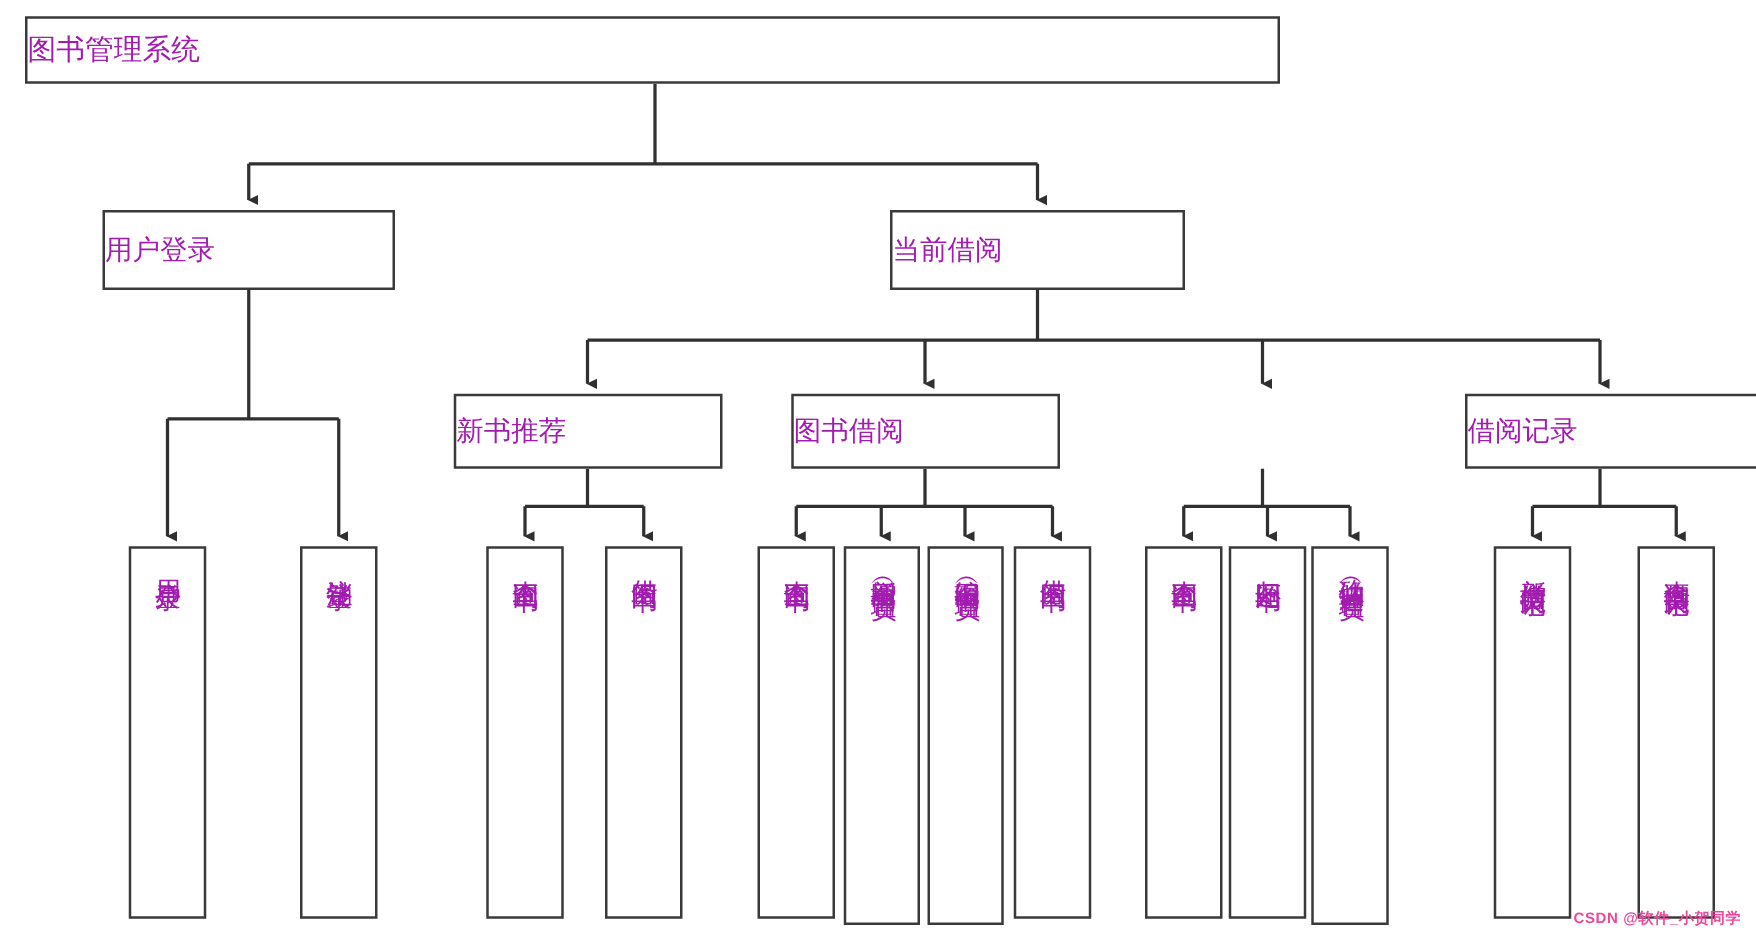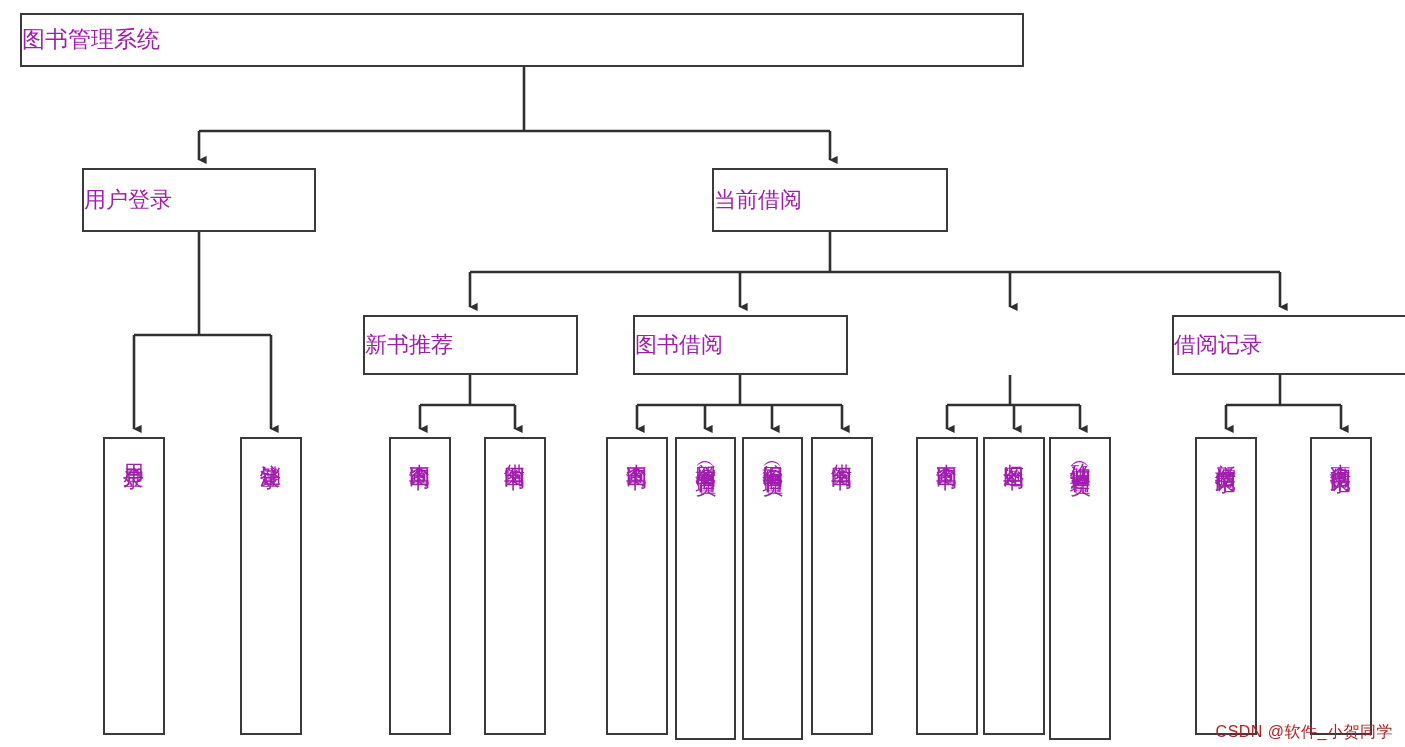--- a/index.html
+++ b/index.html
@@ -59,24 +59,25 @@
     display: block;
     margin: 0 auto;
   }
   .node.vert.tall .label {
     font-size: 20.5px;
   }
   .watermark {
     position: absolute;
     right: 12px;
     bottom: 4px;
-    font-size: 16px;
-    color: #b91c1c;
+    font-size: 12px;
+    color: #ec4899;
     letter-spacing: 0.5px;
     white-space: nowrap;
+    font-weight: bold;
   }
 </style>
 </head>
 <body>
 
 <div id="canvas">
 
   <svg class="edges" viewBox="0 0 1405 747" xmlns="http://www.w3.org/2000/svg">
     <defs>
       <marker id="arrow" markerWidth="9" markerHeight="9" refX="4.5" refY="7.6" orient="auto" markerUnits="userSpaceOnUse">

